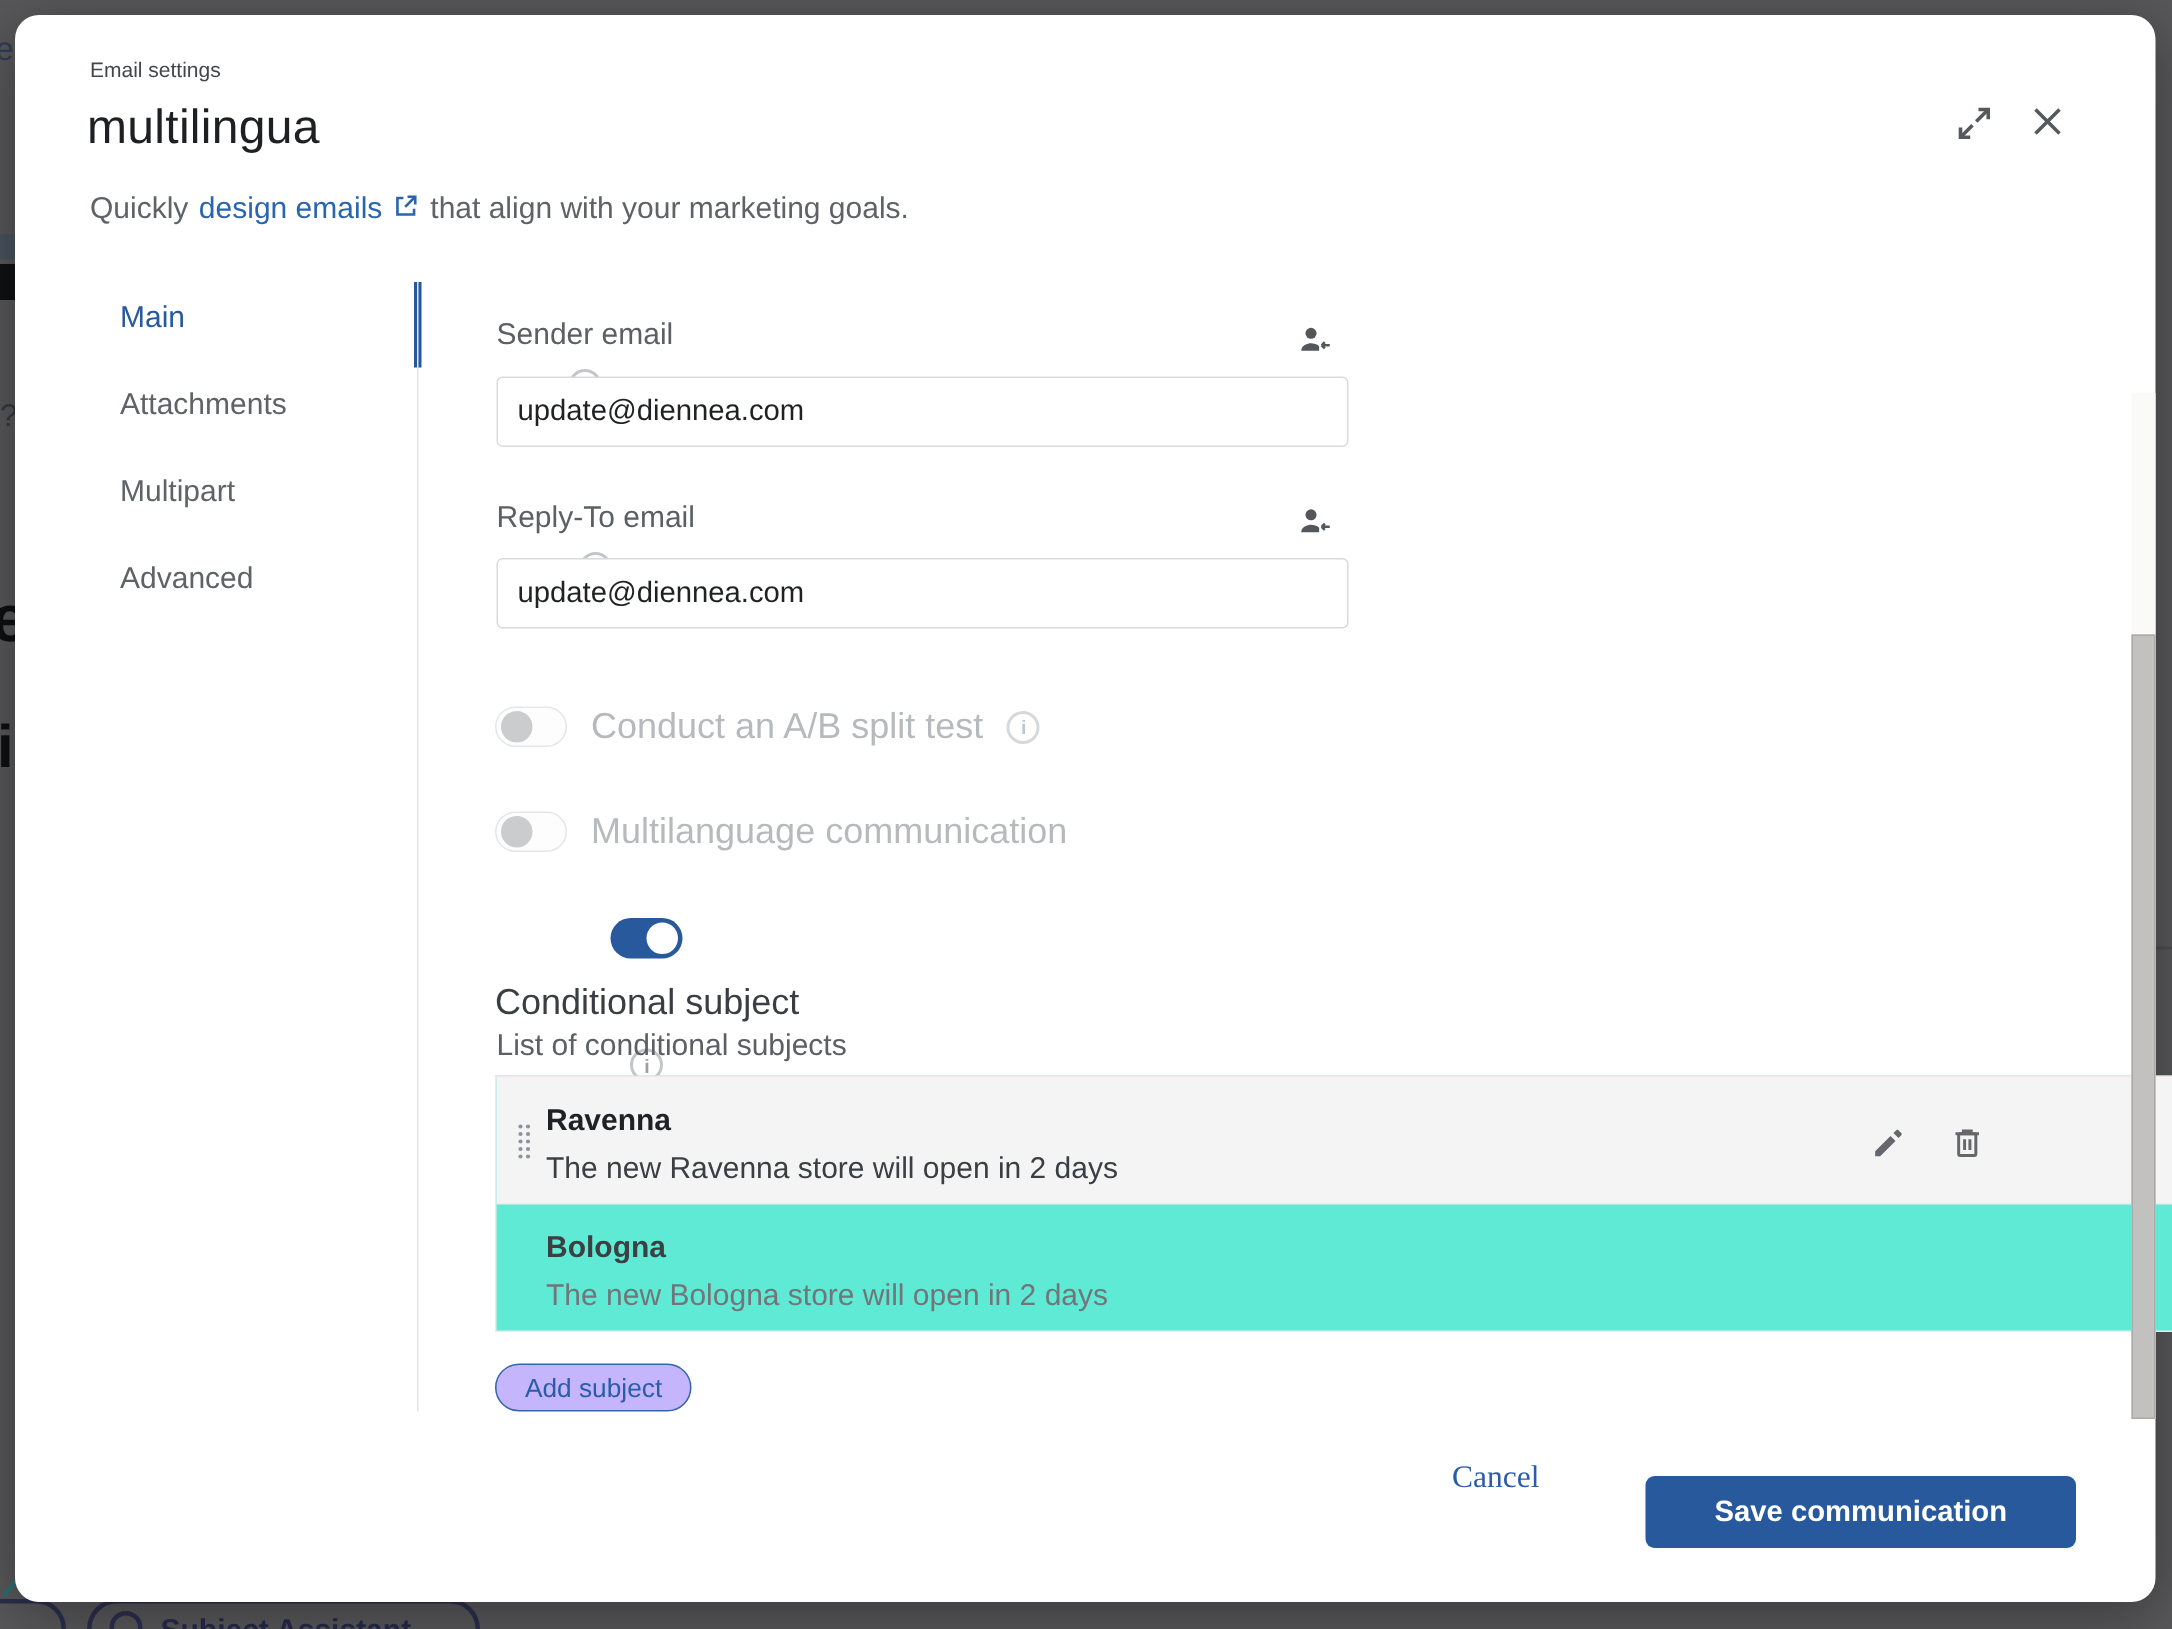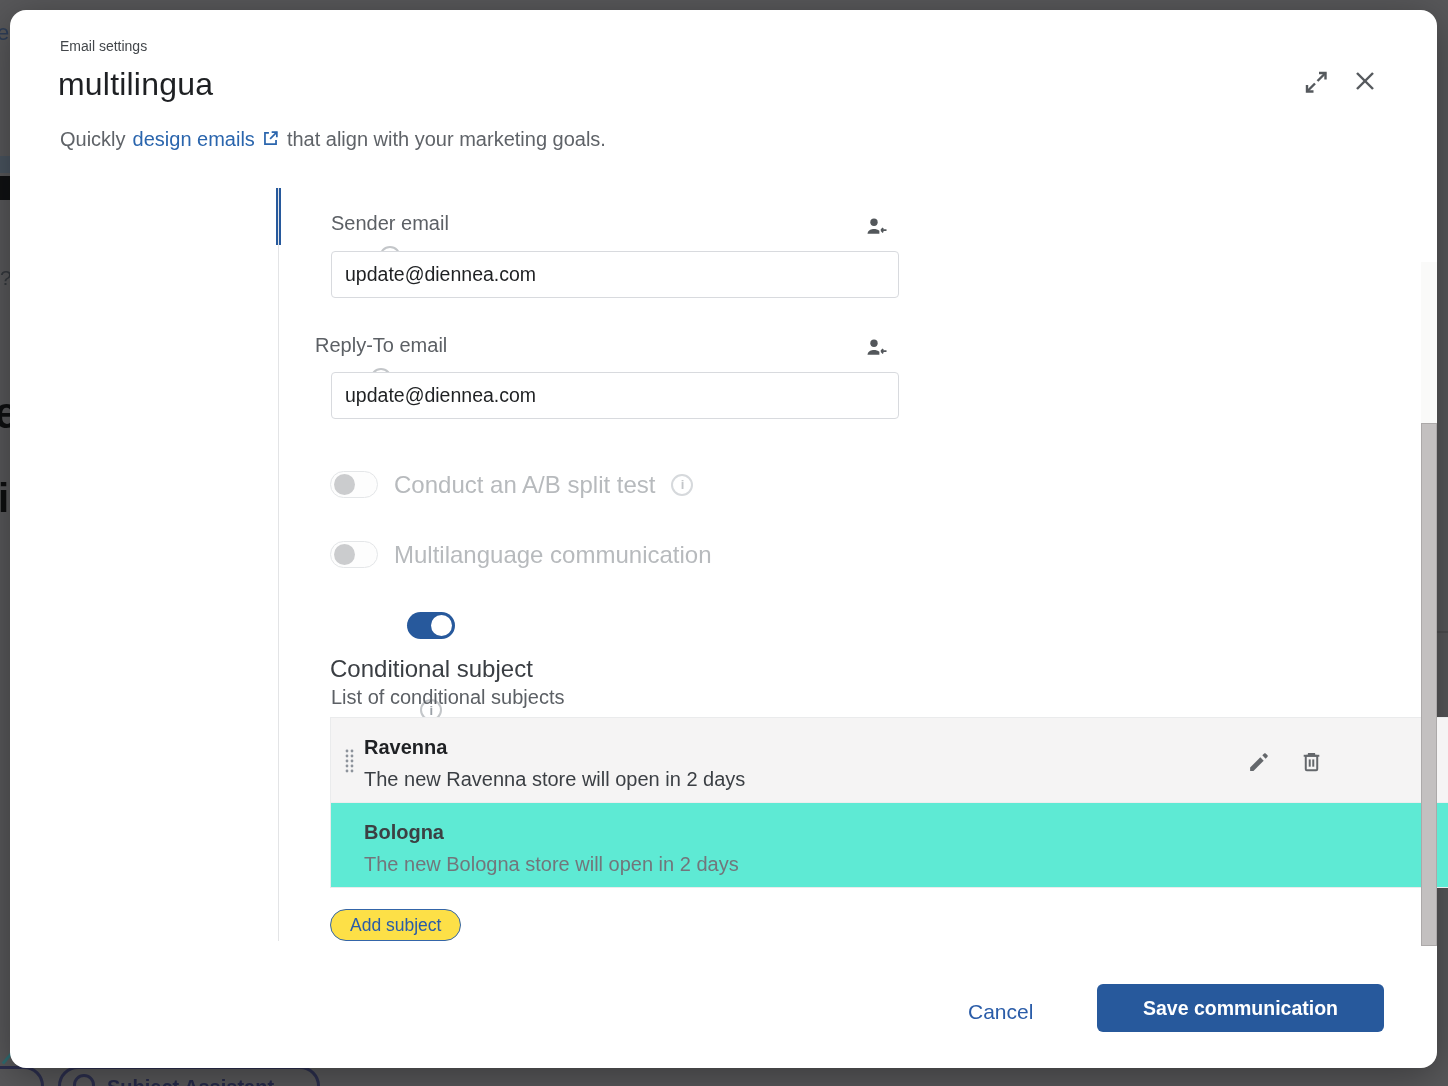--- a/index.html
+++ b/index.html
@@ -55,21 +55,21 @@
   .label-row { display:flex; align-items:center; gap:11px; font-size:20px; color:#5c6065;flex-direction:column; }
   .info-icon {
     width:22px; height:22px; border:2px solid #c3c6c9; border-radius:50%;
     display:inline-flex; align-items:center; justify-content:center;
     font-size:13px; color:#9aa0a6; font-weight:bold; flex:0 0 auto;
   }
   .info-icon::before { content:"i"; }
   .info-icon.light { border-color:#d6d9dc; color:#c3c6c9; }
 
   .lbl-sender { left:321px; top:202px; }
-  .lbl-reply  { left:305px; top:324px; }
+  .lbl-reply  { left:321px; top:324px; }
   .person-ico-1 { left:852px; top:203px; }
   .person-ico-2 { left:852px; top:324px; }
 
   .txt-input {
     position:absolute; left:321px; width:568px; height:47px;
     border:1px solid #d8dade; border-radius:4px; background:#fff;
     font-family:"Liberation Sans", sans-serif; font-size:19.5px; color:#1f2123;
     padding:0 13px;
   }
   .inp-sender { top:241px; }
@@ -99,28 +99,28 @@
   .subj-text  { position:absolute; left:33px; top:50px; font-size:20px; }
   .row1 .subj-title { color:#1f2124; } .row1 .subj-text { color:#3b3f44; }
   .row2 .subj-title { color:#3c4043; } .row2 .subj-text { color:#72767b; }
   .drag-handle { position:absolute; left:13px; top:30px; cursor:grab; line-height:0; }
   .row-action { position:absolute; top:29px; background:none; border:none; cursor:pointer; line-height:0; padding:2px; }
   .act-edit { left:914px; }
   .act-delete { left:966px; }
 
   .btn-add {
     position:absolute; left:320px; top:899px; height:32px; padding:0 19px;
-    background:#fde047; border:1.5px solid #3465a8; border-radius:16px;
+    background:#c4b5fd; border:1.5px solid #3465a8; border-radius:16px;
     color:#2a5ca8; font-size:17.5px; font-family:"Liberation Sans", sans-serif; cursor:pointer;
   }
 
   
   .btn-cancel {
-    position:absolute; left:948px; top:984px; background:none; border:none;
-    color:#2a5ca8; font-size:21px; font-weight:500; font-family:Liberation Sans, sans-serif; cursor:pointer;
+    position:absolute; left:948px; top:956px; background:none; border:none;
+    color:#2a5ca8; font-size:21px; font-weight:500; font-family:Liberation Serif, serif; cursor:pointer;
     padding:6px 10px;
   }
   .btn-save {
     position:absolute; left:1087px; top:974px; width:287px; height:48px;
     background:#27599c; border:none; border-radius:6px;
     color:#ffffff; font-size:19.5px; font-weight:bold; font-family:"Liberation Sans", sans-serif; cursor:pointer;
   }
 
   
   .scroll-track { left:1411px; top:252px; width:16px; height:684px; background:#fafaf9; }
@@ -163,20 +163,26 @@
         <path d="M7 25.5l8-8"></path>
       </svg>
   </button>
   <button class="abs icon-btn btn-close">
     <svg width="34" height="34" viewBox="0 0 34 34" fill="none" stroke="#55595d" stroke-width="2.4">
         <path d="M9 9l16 16"></path>
         <path d="M25 9L9 25"></path>
       </svg>
   </button>
 
+  <nav class="abs sidebar">
+    <div class="side-item active">Main</div>
+    <div class="side-item">Attachments</div>
+    <div class="side-item">Multipart</div>
+    <div class="side-item">Advanced</div>
+  </nav>
   <div class="abs side-indicator"></div>
   <div class="abs side-divider"></div>
 
   <div class="abs label-row lbl-sender">
     <span>Sender email</span>
     <span class="info-icon"></span>
   </div>
   <span class="abs person-ico-1 icon-btn">
     <svg width="25" height="25" viewBox="0 0 25 25">
         <circle cx="10" cy="7.2" r="3.7" fill="#53575b"></circle>

